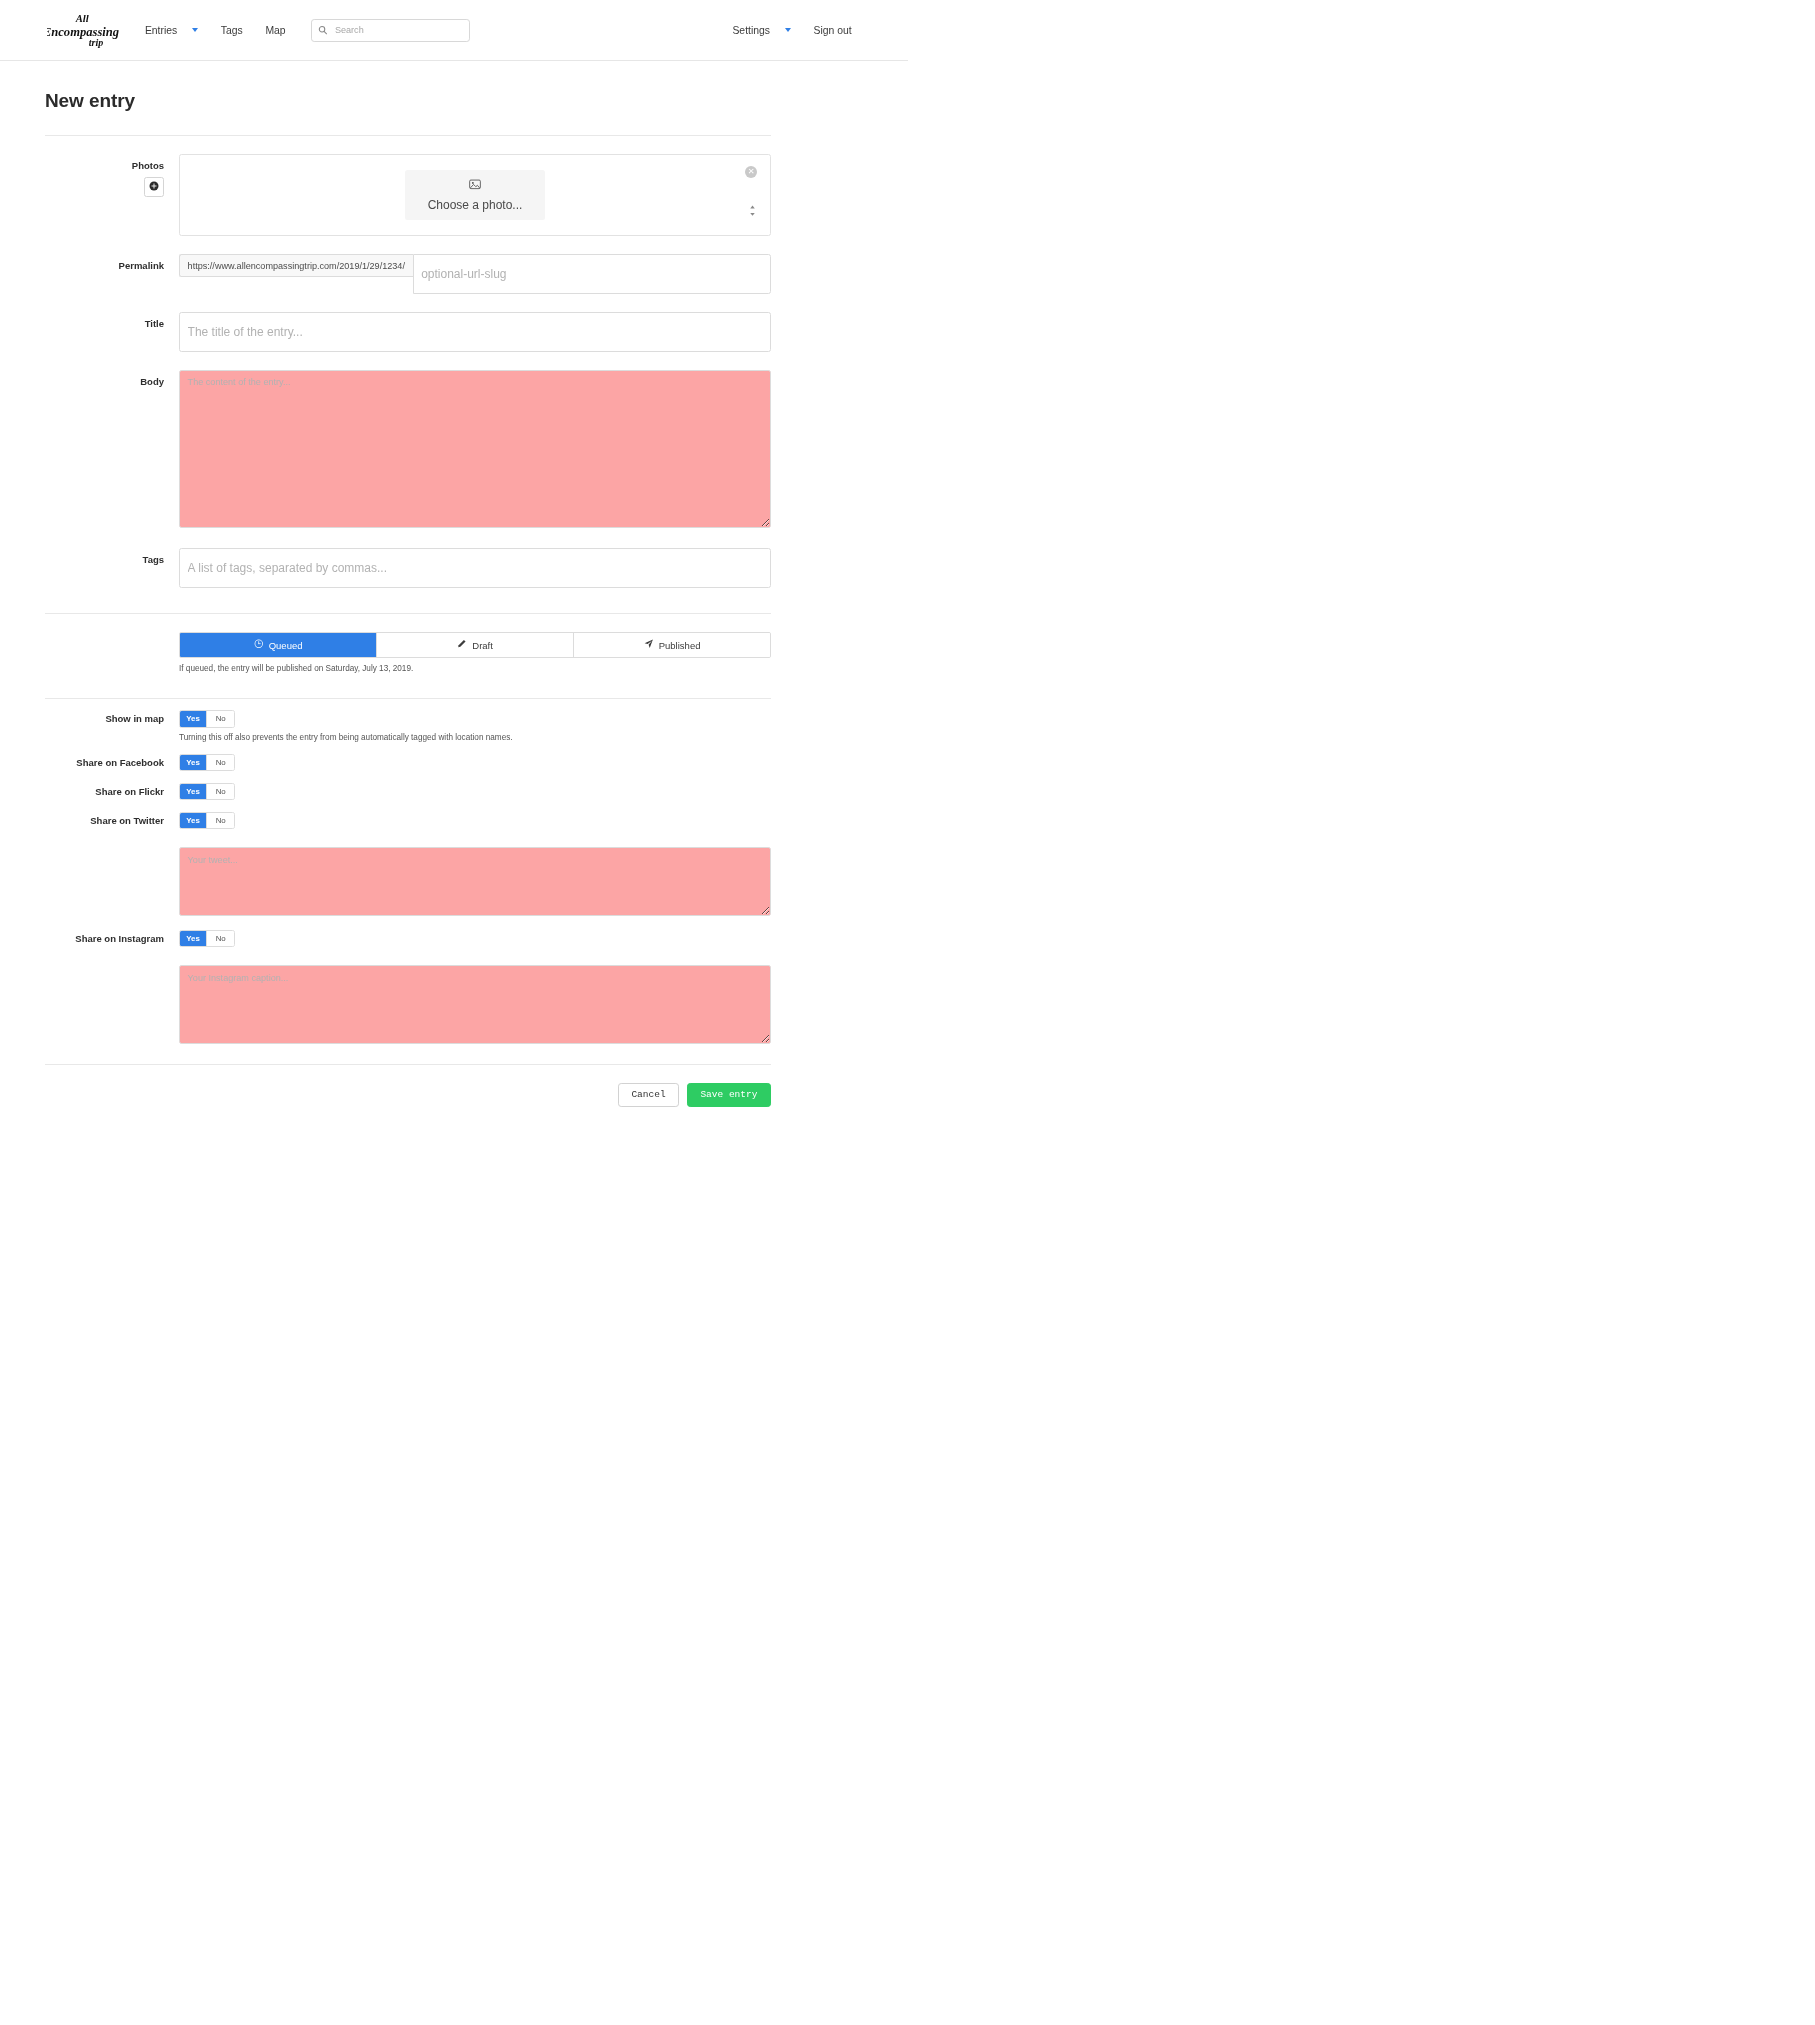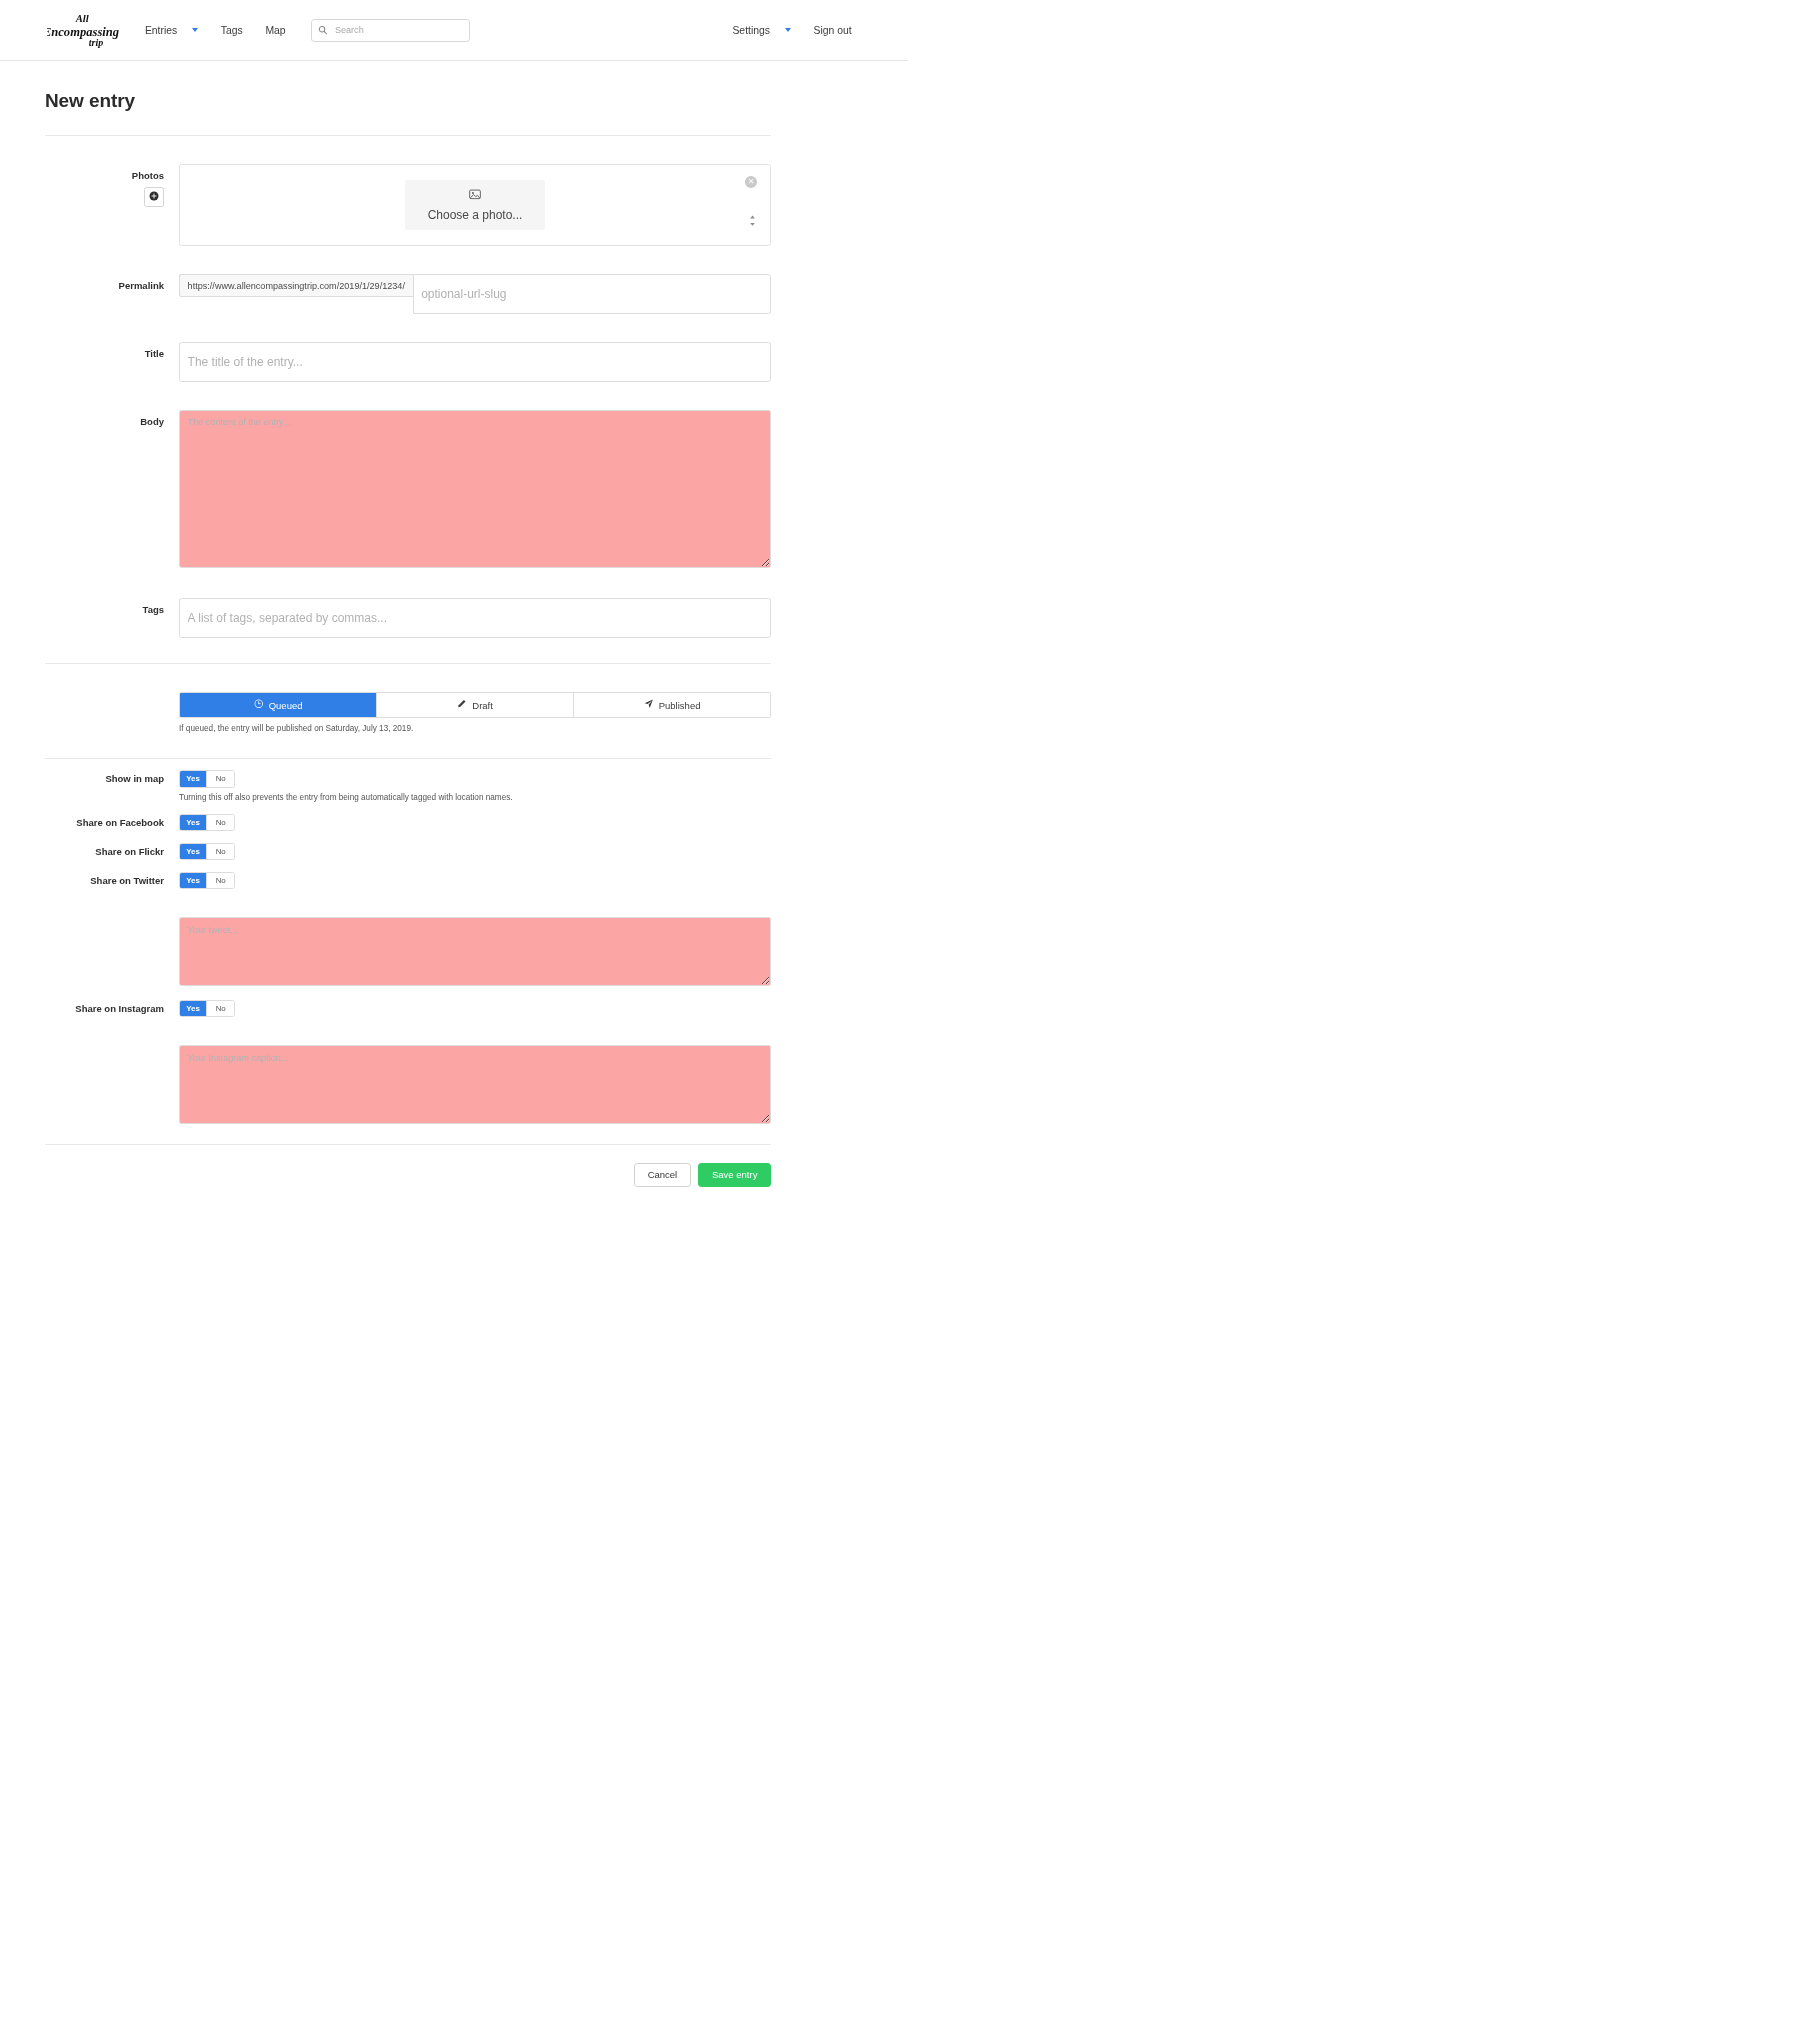--- a/index.html
+++ b/index.html
@@ -94,21 +94,21 @@
     font-weight: bold;
     color: #2b2b2b;
     margin: 29px 0 23px 0;
     letter-spacing: -0.1px;
   }
   .hr { border: none; border-top: 0.6px solid #e8e8e8; margin: 0; }
 
   .form-row {
     display: flex;
     align-items: flex-start;
-    margin-top: 28px;
+    margin-top: 18px;
   }
   .form-label {
     width: 134px;
     flex: none;
     text-align: right;
     padding-right: 15px;
     padding-top: 5.7px;
     font-weight: bold;
     font-size: 9.5px;
     color: #2e2e2e;
@@ -307,21 +307,21 @@
   }
   .btn {
     height: 24px;
     padding: 0 12.6px;
     border-radius: 3.2px;
     font-size: 9.5px;
     cursor: pointer;
     border: 0.6px solid #d2d2d2;
     background: #fff;
     color: #333;
-    font-family: Liberation Sans, sans-serif;
+    font-family: Liberation Mono, monospace;
   }
   .btn-primary {
     background: #2ecc63;
     border-color: #2ecc63;
     color: #fff;
   }
 </style>
 </head>
 <body>
 

